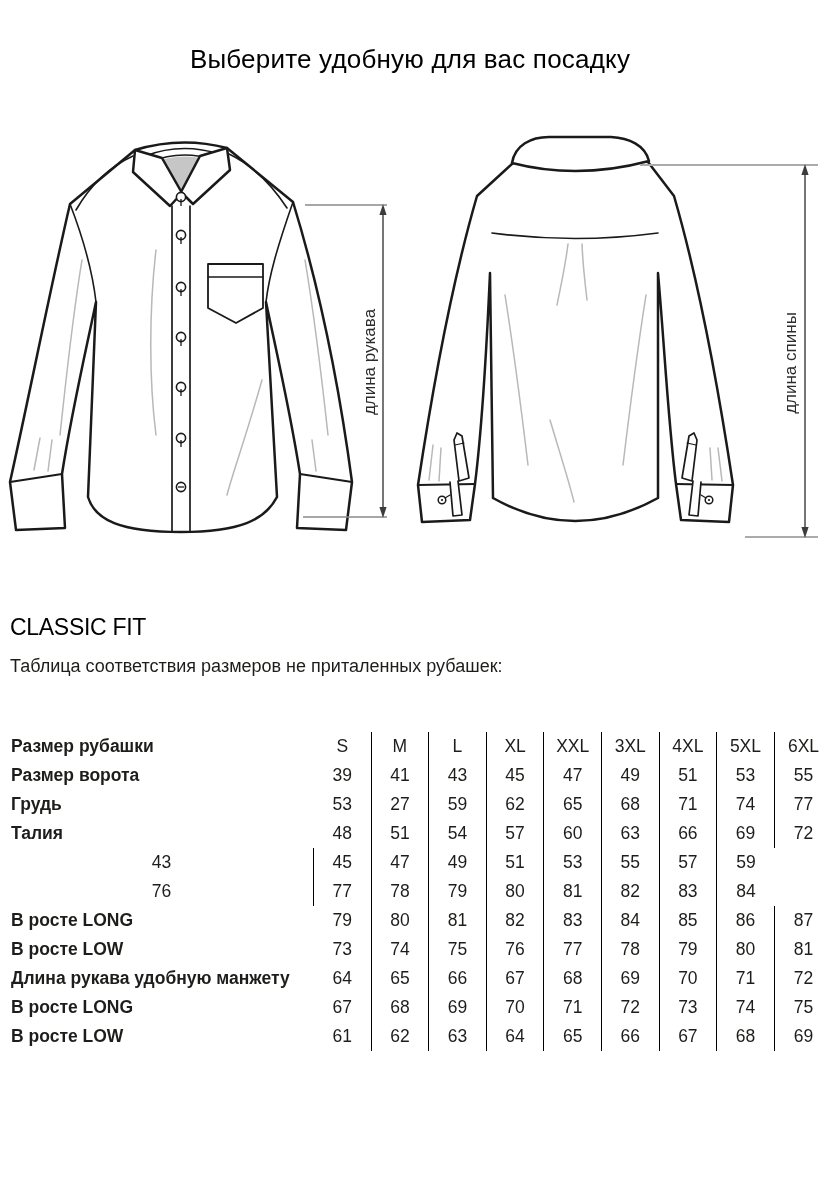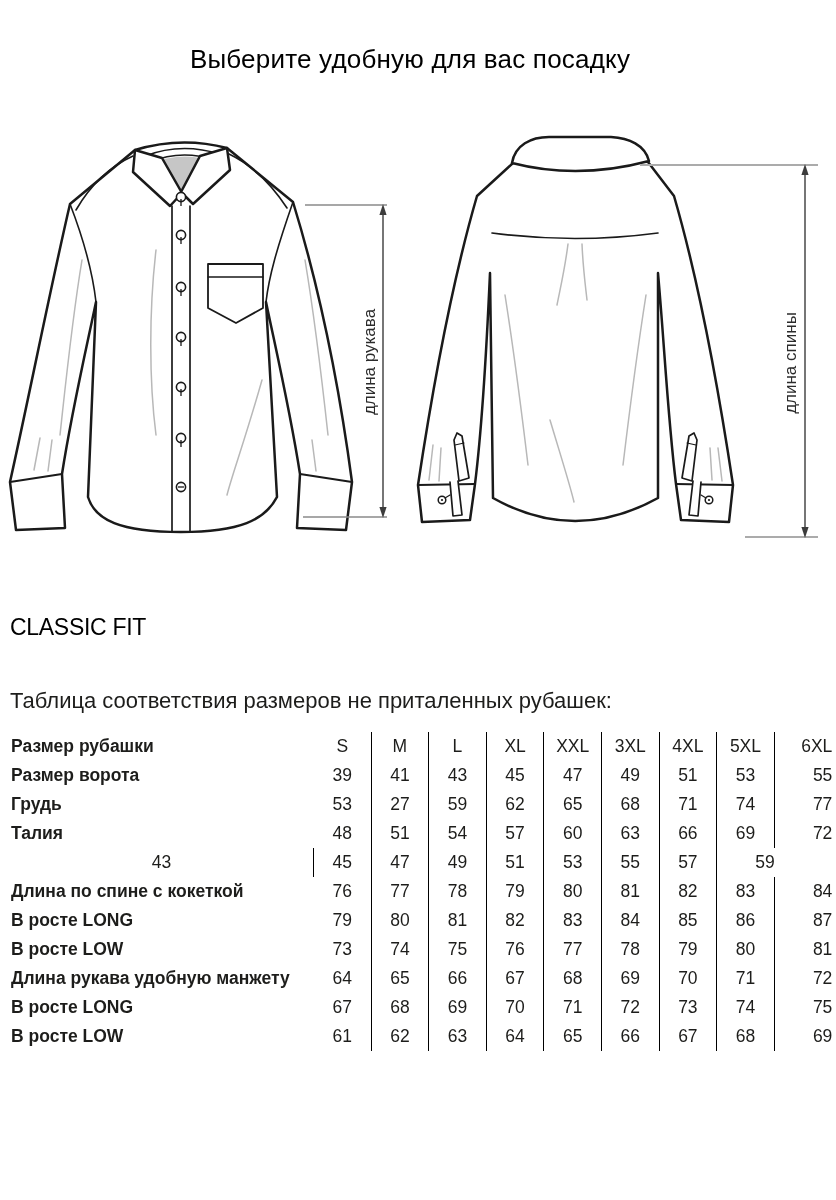--- a/index.html
+++ b/index.html
@@ -15,34 +15,34 @@
   .diagram{position:absolute;left:0;top:130px;width:836px;height:445px;}
   .shirt-svg{position:absolute;top:0;}
   .svg-front{left:0;width:400px;height:440px;}
   .svg-back{left:400px;width:436px;height:440px;}
   .dim-label{font-size:17px;fill:#2b2b2b;}
   .section-heading{
     position:absolute;left:10px;top:614px;
     font-size:23px;font-weight:400;color:#000;letter-spacing:-.3px;
   }
   .section-desc{
-    position:absolute;left:10px;top:688px;font-size:22px;color:#1d1d1b;
+    position:absolute;left:10px;top:656px;font-size:18px;color:#1d1d1b;
   }
   .size-table{position:absolute;left:10px;top:732px;width:822px;}
   .trow{
     display:grid;
     grid-template-columns:304px repeat(9,57.6px);
     height:29px;align-items:center;
   }
   .tlabel{font-size:17.5px;padding-left:1px;white-space:nowrap;font-weight:bold;}
   .tcell{
     font-size:17.5px;text-align:center;height:29px;line-height:29px;
     border-right:1.4px solid #000;
   }
-  .tcell.last{border-right:none;text-align:right;}
+  .tcell.last{border-right:none;}
 </style>
 </head>
 <body>
 
 <div class="page-title">Выберите удобную для вас посадку</div>
 
 <div class="diagram">
 
   <svg class="shirt-svg svg-front" viewBox="0 0 400 440">
     <g fill="#ffffff" stroke="#1a1a1a" stroke-width="2.5" stroke-linejoin="round" stroke-linecap="round">
@@ -231,21 +231,20 @@
       <div class="tcell">45</div>
       <div class="tcell">47</div>
       <div class="tcell">49</div>
       <div class="tcell">51</div>
       <div class="tcell">53</div>
       <div class="tcell">55</div>
       <div class="tcell">57</div>
       <div class="tcell last">59</div>
     </div>
     <div class="trow">
-      <div class="tlabel">Длина по спине с кокеткой</div>
       <div class="tcell">76</div>
       <div class="tcell">77</div>
       <div class="tcell">78</div>
       <div class="tcell">79</div>
       <div class="tcell">80</div>
       <div class="tcell">81</div>
       <div class="tcell">82</div>
       <div class="tcell">83</div>
       <div class="tcell last">84</div>
     </div>

